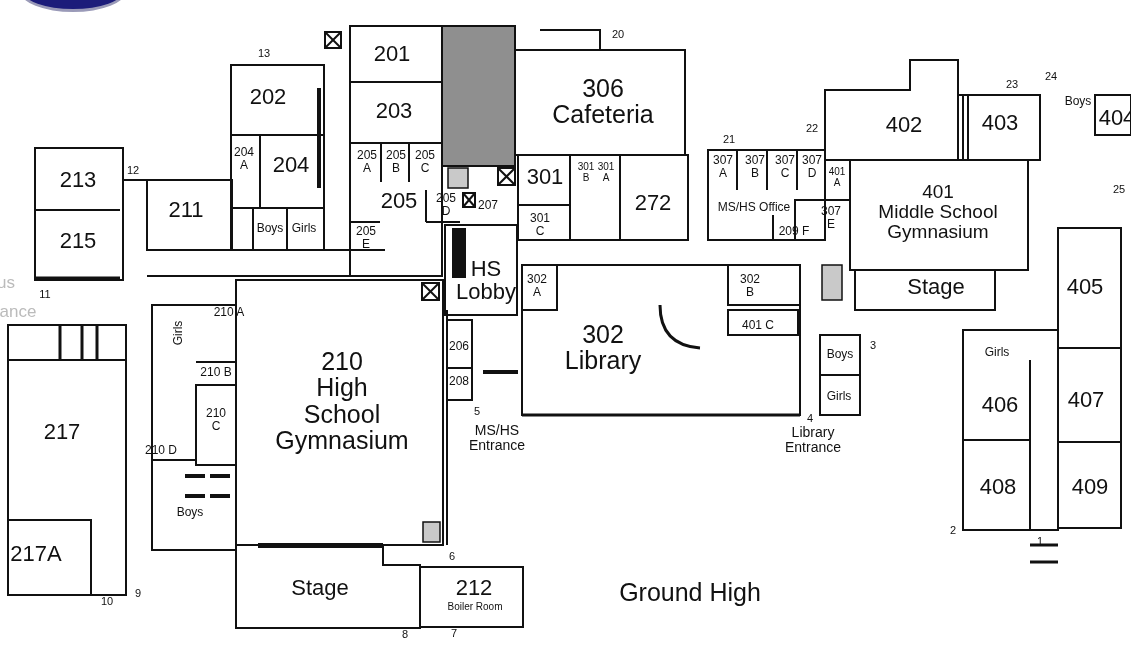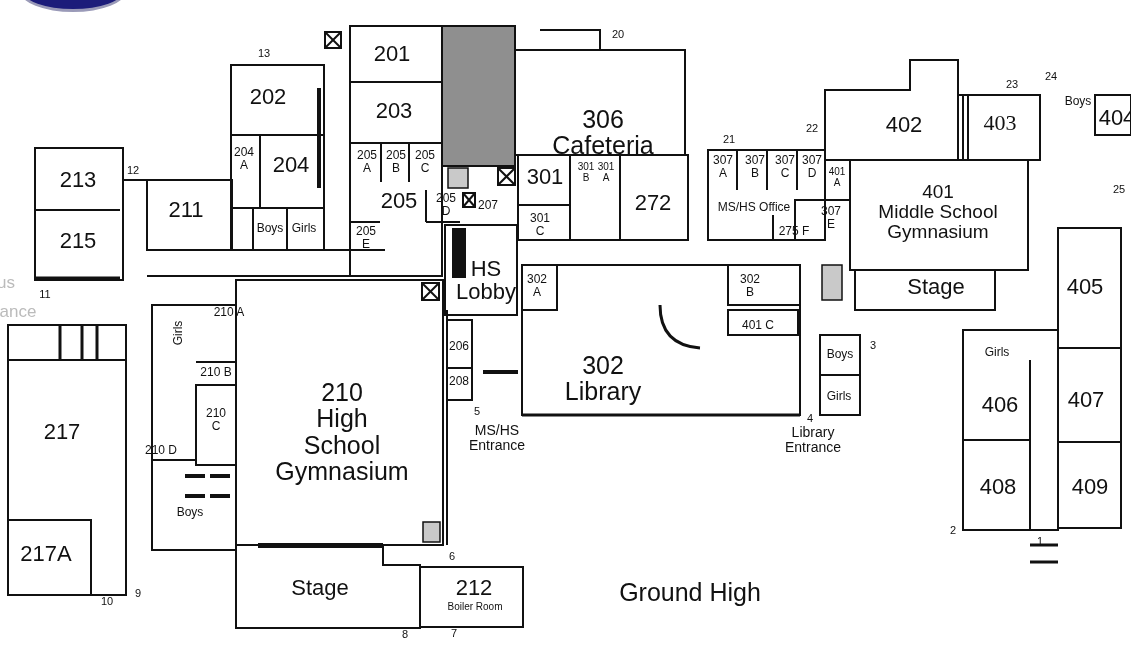--- a/index.html
+++ b/index.html
@@ -4,21 +4,21 @@
 <style>
   html, body { margin: 0; padding: 0; background: #ffffff; }
   body { width: 1131px; height: 649px; overflow: hidden; position: relative; font-family: "Liberation Sans", sans-serif; color: #111; }
   #map { position: absolute; left: 0; top: 0; width: 1131px; height: 649px; }
   .wall { fill: none; stroke: #111; stroke-width: 2; }
   .wall-thick { fill: none; stroke: #111; stroke-width: 3; }
   .fill-gray { fill: #8f8f8f; stroke: #111; stroke-width: 2; }
   .fill-light { fill: #c9c9c9; stroke: #111; stroke-width: 1.5; }
   .dark { fill: #111; }
   .lbl { position: absolute; text-align: center; line-height: 1.05; white-space: nowrap; transform: translate(-50%, -50%); }
-  .xl { font-size: 25px; margin-top: 31px; }
+  .xl { font-size: 25px; }
   .lg { font-size: 22px; }
   .md { font-size: 17px; }
   .sm { font-size: 12px; }
   .xs { font-size: 10px; }
   .door { font-size: 11px; }
   .title { font-size: 25px; }
   .faded { color: #bbbbbb; }
   .logo { position: absolute; left: 20px; top: -30px; width: 100px; height: 36px; border-radius: 50%; background: #1c1c7a; border: 3px solid #9a9ab8; }
 </style>
 </head>
@@ -185,21 +185,21 @@
 <div class="lbl sm" style="left: 216px; top: 372px; white-space: pre;">210 B</div>
 <div class="lbl sm" style="left:216px;top:420px;white-space:pre">210
 C</div>
 <div class="lbl sm" style="left: 161px; top: 450px; white-space: pre;">210 D</div>
 <div class="lbl lg" style="left: 186px; top: 210px; white-space: pre;">211</div>
 <div class="lbl lg" style="left: 474px; top: 588px; white-space: pre;">212</div>
 <div class="lbl xs" style="left: 475px; top: 607px; white-space: pre;">Boiler Room</div>
 <div class="lbl lg" style="left: 78px; top: 180px; white-space: pre;">213</div>
 <div class="lbl lg" style="left: 78px; top: 241px; white-space: pre;">215</div>
 <div class="lbl lg" style="left: 62px; top: 432px; white-space: pre;">217</div>
-<div class="lbl lg" style="left: 46px; top: 554px; white-space: pre;">217A</div>
+<div class="lbl lg" style="left: 36px; top: 554px; white-space: pre;">217A</div>
 <div class="lbl lg" style="left:486px;top:280px;white-space:pre">HS
 Lobby</div>
 <div class="lbl lg" style="left: 545px; top: 177px; white-space: pre;">301</div>
 <div class="lbl xs" style="left:606px;top:172px;white-space:pre">301
 A</div>
 <div class="lbl xs" style="left:586px;top:172px;white-space:pre">301
 B</div>
 <div class="lbl sm" style="left:540px;top:225px;white-space:pre">301
 C</div>
 <div class="lbl xl" style="left:603px;top:347px;white-space:pre">302
@@ -215,29 +215,29 @@
 <div class="lbl sm" style="left:723px;top:167px;white-space:pre">307
 A</div>
 <div class="lbl sm" style="left:755px;top:167px;white-space:pre">307
 B</div>
 <div class="lbl sm" style="left:785px;top:167px;white-space:pre">307
 C</div>
 <div class="lbl sm" style="left:812px;top:167px;white-space:pre">307
 D</div>
 <div class="lbl sm" style="left:831px;top:218px;white-space:pre">307
 E</div>
-<div class="lbl sm" style="left: 794px; top: 231px; white-space: pre;">275 F</div>
+<div class="lbl sm" style="left: 794px; top: 231px; white-space: pre;">209 F</div>
 <div class="lbl sm" style="left: 754px; top: 207px; white-space: pre;">MS/HS Office</div>
 <div class="lbl lg" style="left:938px;top:212px;white-space:pre;font-size:19px">401
 Middle School
 Gymnasium</div>
 <div class="lbl xs" style="left:837px;top:177px;white-space:pre">401
 A</div>
 <div class="lbl lg" style="left: 904px; top: 125px; white-space: pre;">402</div>
-<div class="lbl lg" style="left: 1000px; top: 123px; white-space: pre; font-family: Liberation Serif, serif;">403</div>
+<div class="lbl lg" style="left: 1000px; top: 123px; white-space: pre;">403</div>
 <div class="lbl lg" style="left: 1117px; top: 118px; white-space: pre;">404</div>
 <div class="lbl lg" style="left: 1085px; top: 287px; white-space: pre;">405</div>
 <div class="lbl lg" style="left: 1000px; top: 405px; white-space: pre;">406</div>
 <div class="lbl lg" style="left: 1086px; top: 400px; white-space: pre;">407</div>
 <div class="lbl lg" style="left: 998px; top: 487px; white-space: pre;">408</div>
 <div class="lbl lg" style="left: 1090px; top: 487px; white-space: pre;">409</div>
 <div class="lbl lg" style="left: 320px; top: 588px; white-space: pre;">Stage</div>
 <div class="lbl lg" style="left: 936px; top: 287px; white-space: pre;">Stage</div>
 
 <div class="lbl sm" style="left: 270px; top: 228px; white-space: pre;">Boys</div>

